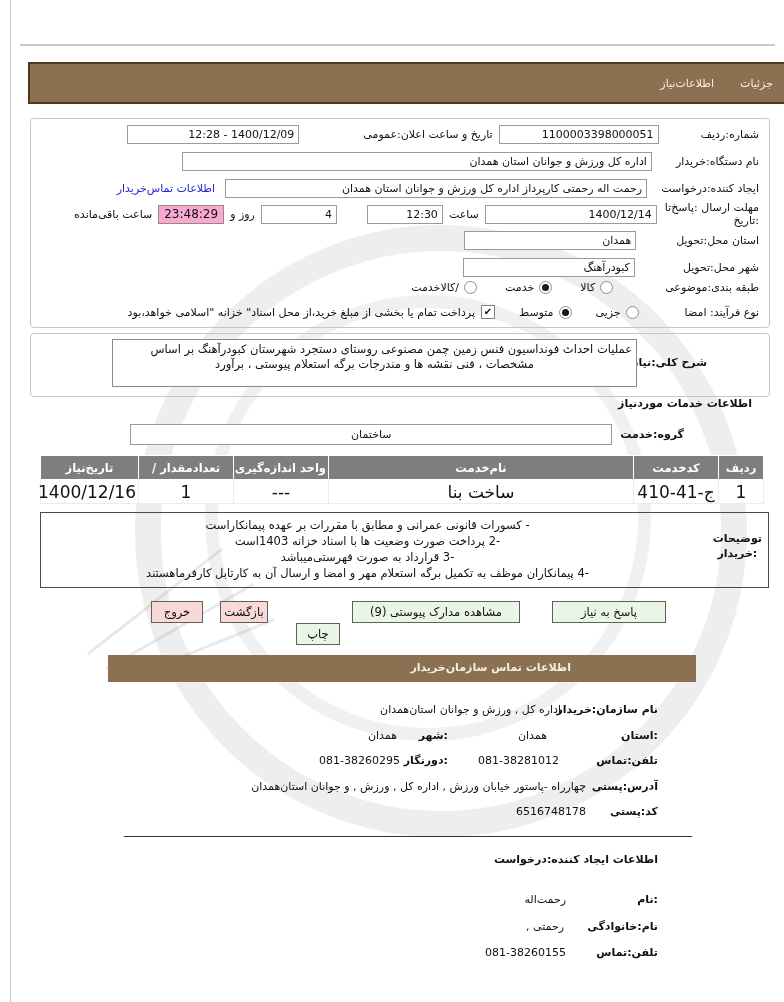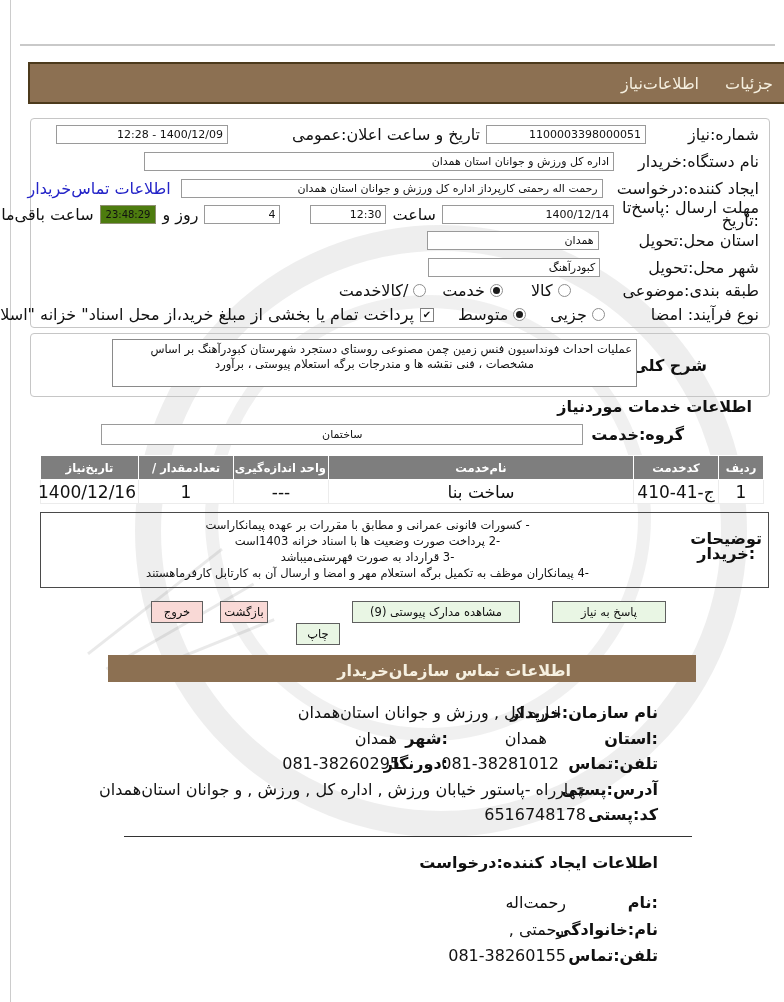--- a/index.html
+++ b/index.html
@@ -1,38 +1,38 @@
 <!DOCTYPE html>
 <html lang="fa" dir="rtl"><head>
 <meta charset="utf-8">
 <style>
   html,body{margin:0;padding:0;background:#fff;}
   #page{position:relative;width:784px;height:1002px;background:#fff;overflow:hidden;
         font-family:"DejaVu Sans",sans-serif;font-size:11.5px;color:#111;direction:rtl;}
   .abs{position:absolute;}
-  .lbl{font-size:16px;white-space:nowrap;}
+  .lbl{font-size:11px;white-space:nowrap;}
   .b{font-weight:bold;}
   .inp{background:#fff;border:1px solid #9a9a9a;height:17px;line-height:17px;font-size:11px;
        padding:0 4px;text-align:right;white-space:nowrap;overflow:hidden;flex:none;}
   .row{position:absolute;display:flex;align-items:center;direction:rtl;}
   .panel{position:absolute;border:1px solid #c6c6c6;border-radius:4px;background:transparent;}
   .radio{width:11px;height:11px;border:1px solid #8f8f8f;border-radius:50%;background:#fff;
          display:inline-block;position:relative;flex:none;}
   .radio.sel::after{content:"";position:absolute;left:2px;top:2px;right:2px;bottom:2px;
          background:#1a1a1a;border-radius:50%;}
   .chk{width:12px;height:12px;border:1px solid #808080;background:#fff;display:inline-block;
        position:relative;flex:none;font-size:10px;line-height:12px;text-align:center;color:#111;}
   .btn{position:absolute;height:20px;line-height:20px;text-align:center;font-size:11.5px;
        border:1px solid #5f5f5f;cursor:pointer;white-space:nowrap;}
   .btn.g{background:#e9f6e4;}
   .btn.p{background:#f9d9d6;}
   .bar{position:absolute;background:#8c7052;color:#f6f0e0;}
   .link{color:#2424c8;cursor:pointer;white-space:nowrap;}
-  .beige{background:#4d7c0f;border:1px solid #8f8f72;height:17px;line-height:17px;
-         padding:0 5px;font-size:10px;flex:none;}
+  .beige{background:#f9a8d4;border:1px solid #8f8f72;height:17px;line-height:17px;
+         padding:0 5px;font-size:12px;flex:none;}
   table.svc{border-collapse:collapse;table-layout:fixed;width:723px;border:1px solid #bcbcbc;}
   table.svc th{background:#7e7e7e;color:#fff;font-weight:bold;font-size:11.5px;height:23px;
          border:1px solid #fff;padding:0 2px;white-space:nowrap;overflow:hidden;}
   table.svc td{background:#fff;font-size:17px;height:23px;text-align:center;
          border:1px solid #ececec;padding:0 2px;}
   .wm{position:absolute;border-radius:50%;pointer-events:none;}
   .ray{position:absolute;height:3px;background:rgba(120,120,120,0.16);pointer-events:none;}
   .note-line{height:16px;line-height:16px;text-align:center;font-size:11.5px;white-space:nowrap;}
 </style>
 </head>
@@ -51,21 +51,21 @@
 
   <div class="bar" style="left:28px;top:62px;width:743px;height:38px;border:2px solid #4c3a1c;
               display:flex;align-items:center;justify-content:flex-start;gap:26px;padding-right:42px;">
     <span class="lbl" style="color:#f6f0e0;">جزئیات</span>
     <span class="lbl" style="color:#f6f0e0;">اطلاعات‌نیاز</span>
   </div>
 
   <div class="panel" style="left:30px;top:118px;width:738px;height:208px;">
 
     <div class="row" style="right:10px;top:6px;">
-      <span class="lbl" style="margin-left:42px;">شماره:نیاز</span>
+      <span class="lbl" style="margin-left:42px;">شماره:ردیف</span>
       <span class="inp" style="width:150px;margin-left:6px;">1100003398000051</span>
       <span class="lbl" style="margin-left:64px;">تاریخ و ساعت اعلان:عمومی</span>
       <span class="inp" style="width:162px;">1400/12/09 - 12:28</span>
     </div>
 
     <div class="row" style="right:10px;top:33px;">
       <span class="lbl" style="margin-left:24px;">نام دستگاه:خریدار</span>
       <span class="inp" style="width:460px;">اداره کل ورزش و جوانان استان همدان</span>
     </div>
 
@@ -97,21 +97,21 @@
     <div class="row" style="right:10px;top:139px;">
       <span class="lbl" style="margin-left:48px;">شهر محل:تحویل</span>
       <span class="inp" style="width:162px;">کبودرآهنگ</span>
     </div>
 
     <div class="row" style="right:10px;top:162px;">
       <span class="lbl" style="margin-left:52px;">طبقه بندی:موضوعی</span>
       <span class="radio" style="margin-left:5px;"></span>
       <span class="lbl" style="margin-left:28px;">کالا</span>
       <span class="radio sel" style="margin-left:5px;"></span>
-      <span class="lbl" style="margin-left:16px;">خدمت</span>
+      <span class="lbl" style="margin-left:28px;">خدمت</span>
       <span class="radio" style="margin-left:5px;"></span>
       <span class="lbl">/کالاخدمت</span>
     </div>
 
     <div class="row" style="right:10px;top:186px;">
       <span class="lbl" style="margin-left:46px;">نوع فرآیند: امضا</span>
       <span class="radio" style="margin-left:5px;"></span>
       <span class="lbl" style="margin-left:24px;">جزیی</span>
       <span class="radio sel" style="margin-left:5px;"></span>
       <span class="lbl" style="margin-left:24px;">متوسط</span>

